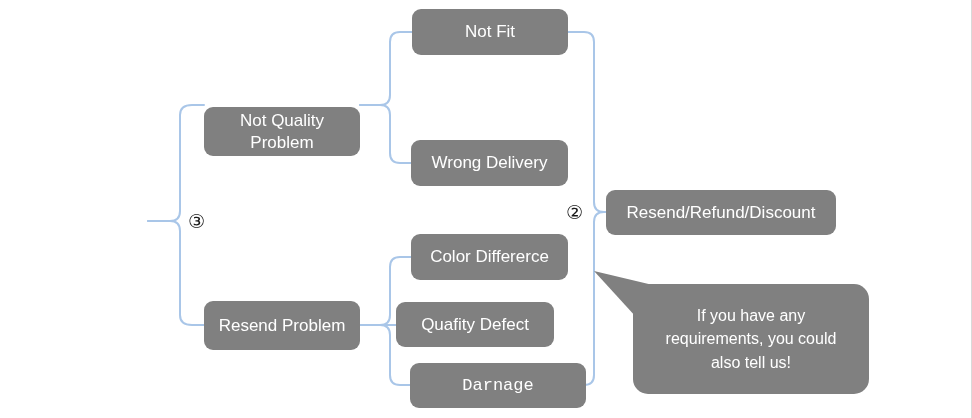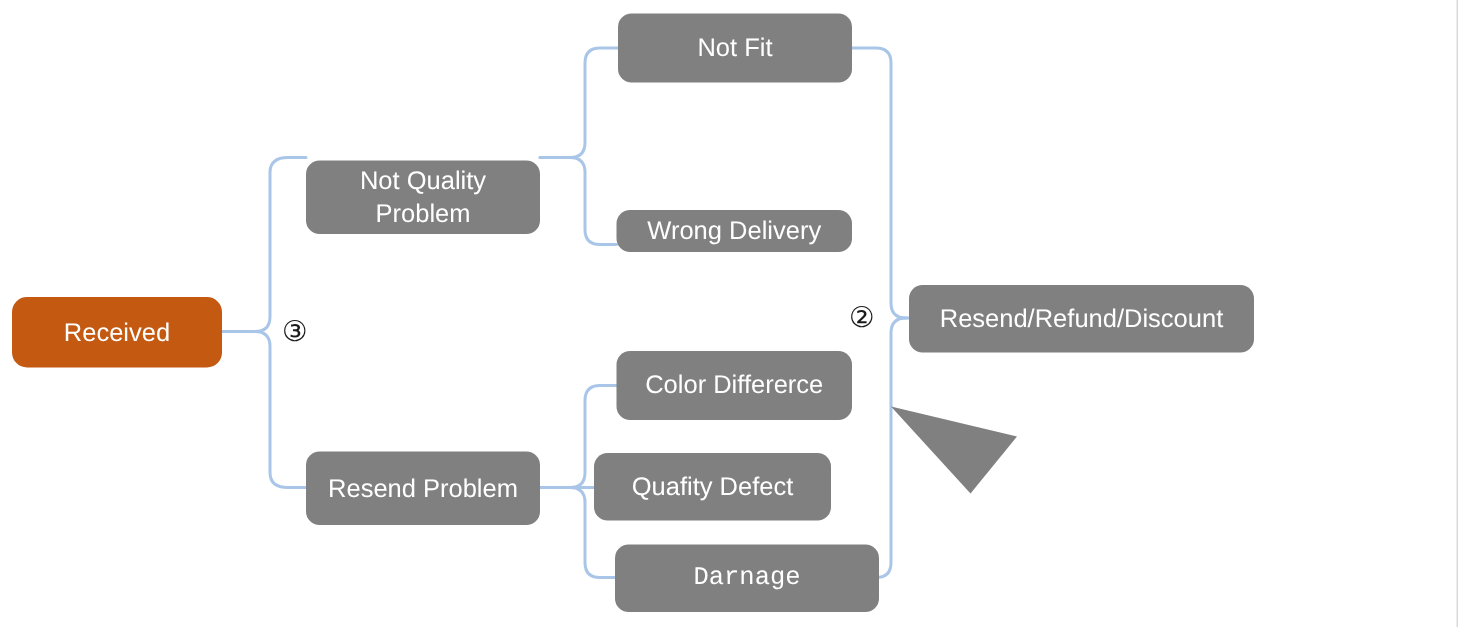--- a/index.html
+++ b/index.html
@@ -47,21 +47,21 @@
     text-align:center;
     font-size:16px;line-height:1.45;
     box-sizing:border-box;
     padding:6px 20px;
   }
   
   .n-received{left:8px;top:198px;width:140px;height:47px;}
   .n-nqp{left:204px;top:81px;width:156px;height:49px;margin-top:26px;}
   .n-qp{left:204px;top:301px;width:156px;height:49px;}
   .n-notfit{left:412px;top:9px;width:156px;height:46px;}
-  .n-wrong{left:411px;top:140px;width:157px;height:28px;}
+  .n-wrong{left:411px;top:140px;width:157px;height:46px;}
   .n-colordiff{left:411px;top:234px;width:157px;height:46px;}
   .n-qdefect{left:396px;top:302px;width:158px;height:45px;}
   .n-damage{left:410px;top:363px;width:176px;height:45px;font-family:Liberation Mono, monospace;}
   .n-outcome{left:606px;top:190px;width:230px;height:45px;}
   .m-left{left:188px;top:212px;}
   .m-right{left:566px;top:203px;}
 </style>
 </head>
 <body>
 
@@ -83,23 +83,20 @@
 
     <path d="M360,325 H380 Q390,325 390,335 V375 Q390,385 400,385 H410"></path>
 
     <path d="M568,32 H584 Q594,32 594,42 V202 Q594,212 604,212 H635"></path>
 
     <path d="M568,385 H584 Q594,385 594,375 V222 Q594,212 604,212"></path>
 
     <polygon points="594,271 678,291 647,329"></polygon>
   </svg>
 
-  <div class="node root n-received">
-    <span>Received</span>
-  </div>
 
   <span class="marker m-left">③</span>
   <span class="marker m-right">②</span>
 
   <div class="node n-nqp">
     <span>Not Quality Problem</span>
   </div>
   <div class="node n-qp">
     <span>Resend Problem</span>
   </div>
@@ -118,14 +115,17 @@
     <span>Quafity Defect</span>
   </div>
   <div class="node n-damage">
     <span>Darnage</span>
   </div>
 
   <div class="node n-outcome">
     <span>Resend/Refund/Discount</span>
   </div>
 
+  <div class="callout">
+    <span>If you have any requirements, you could also tell us!</span>
+  </div>
 
 </div>
 
 </body></html>

